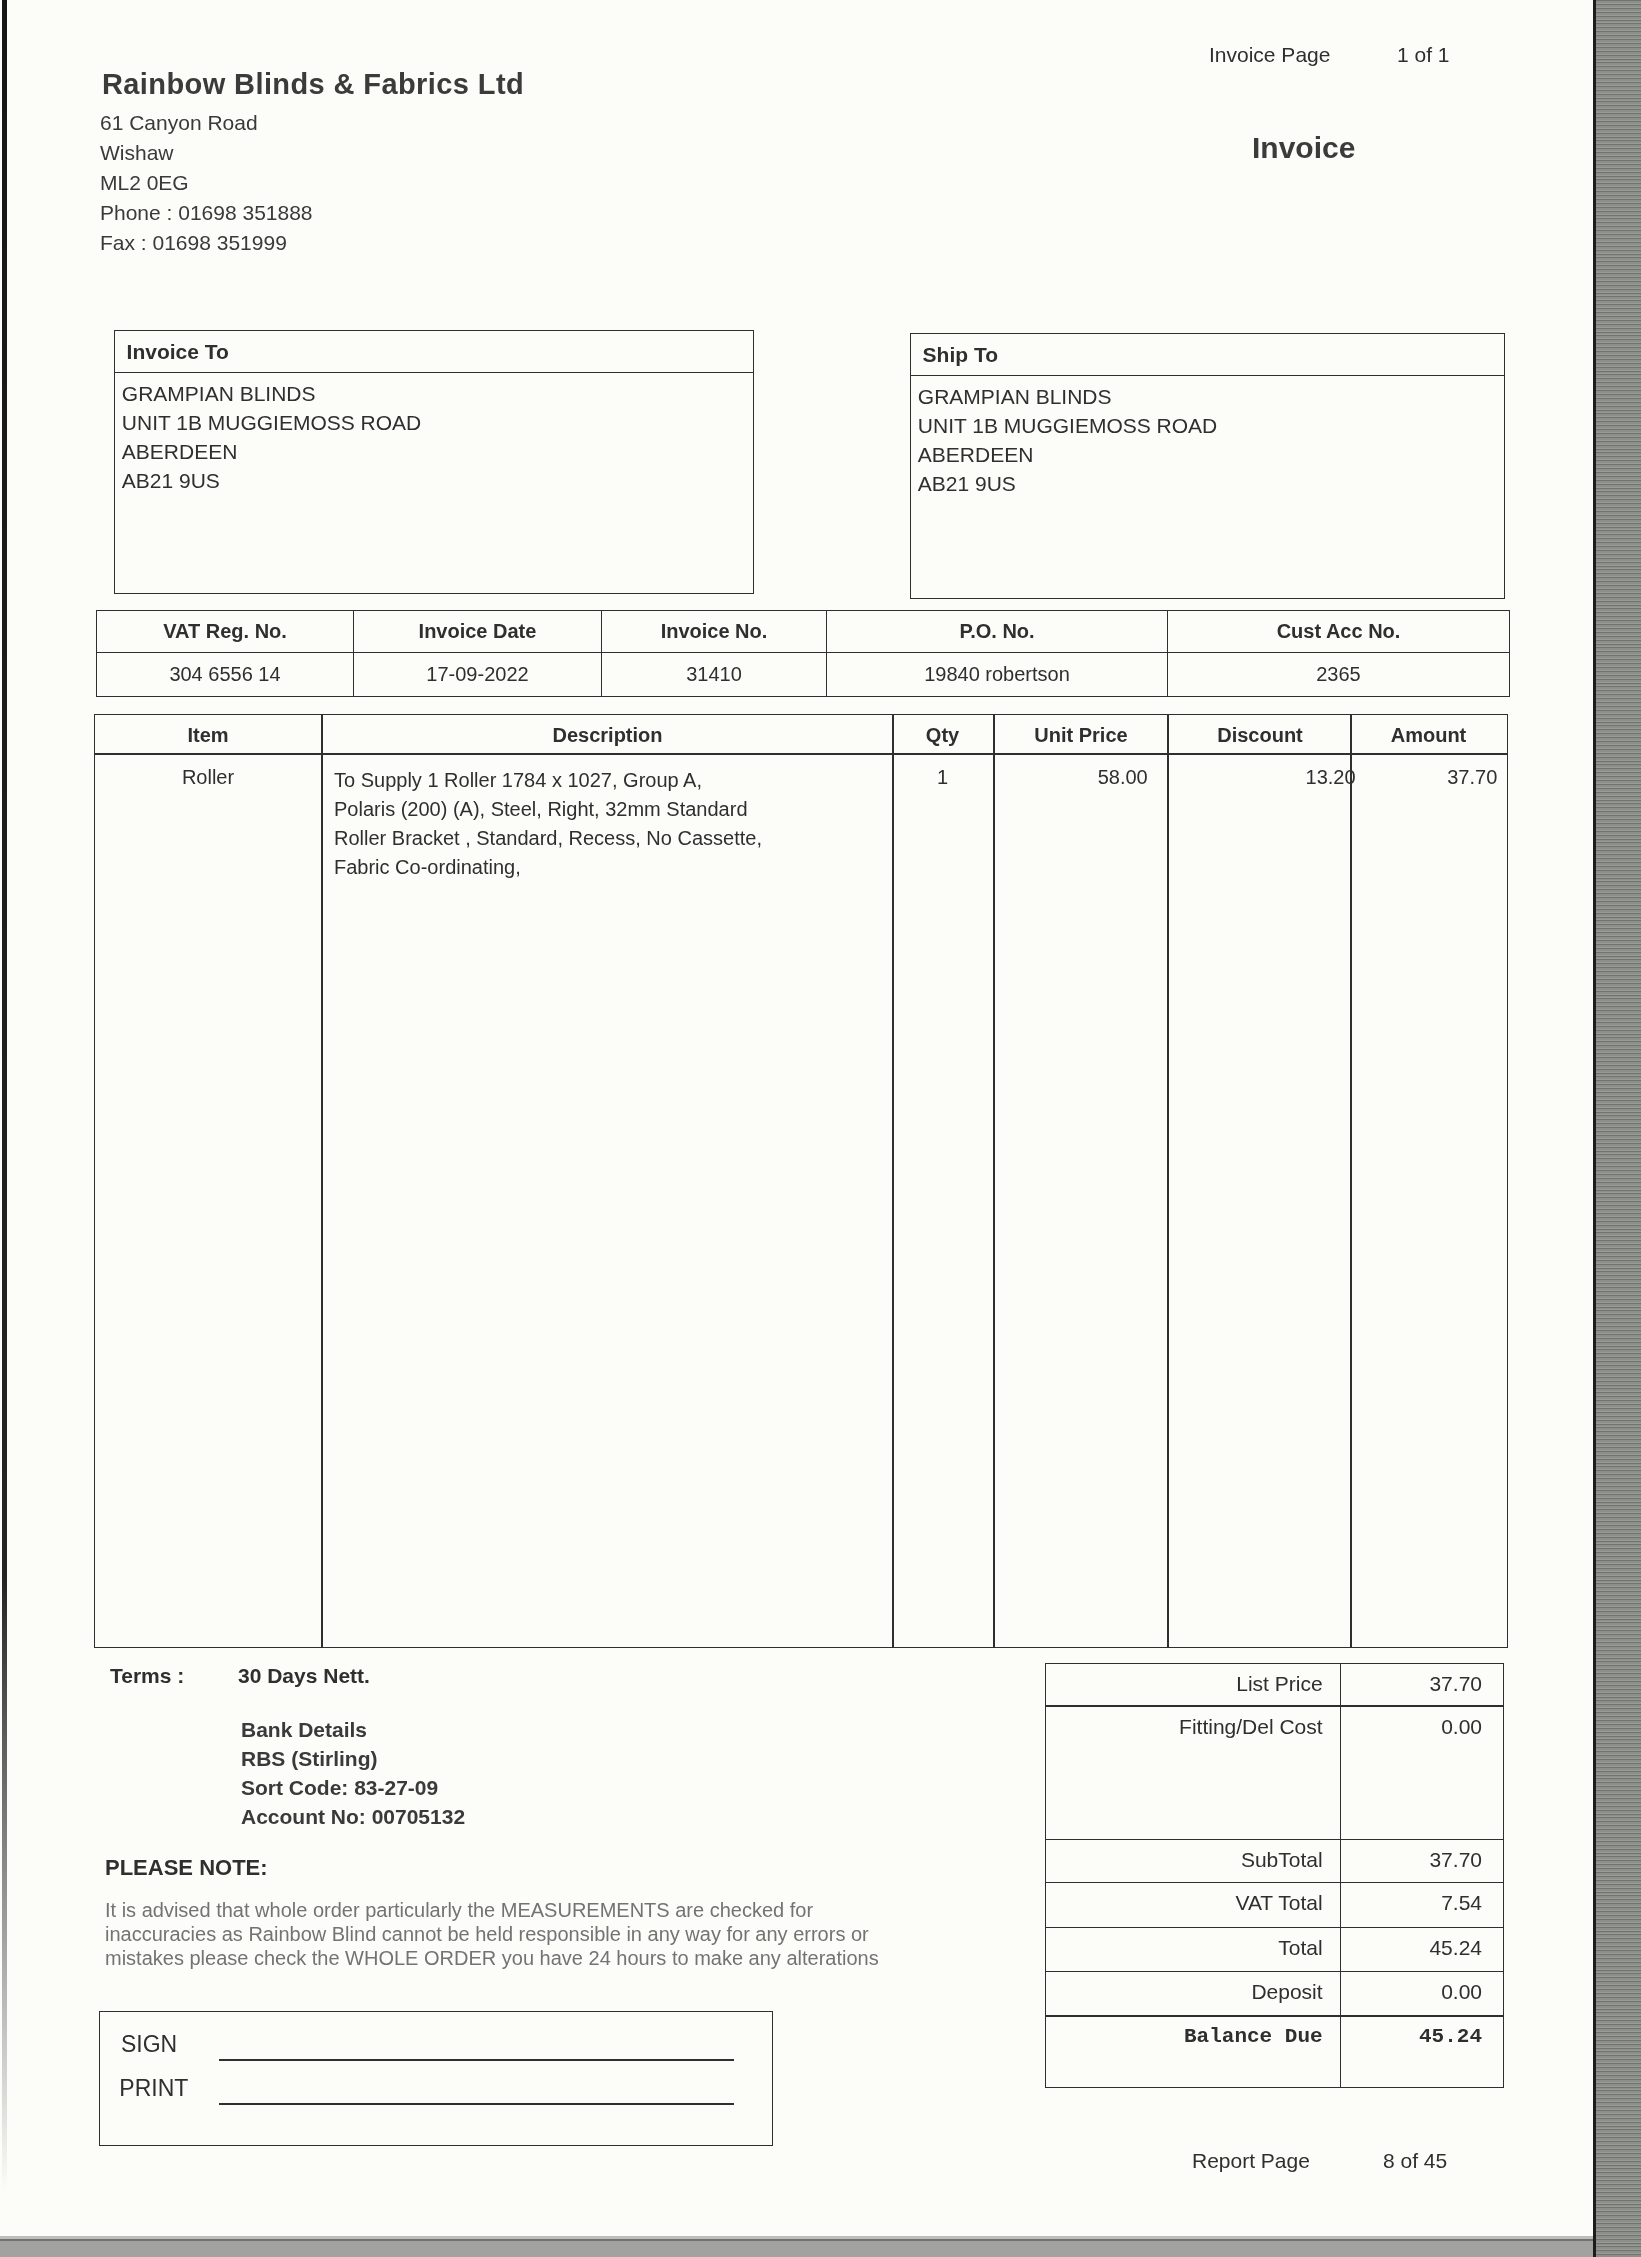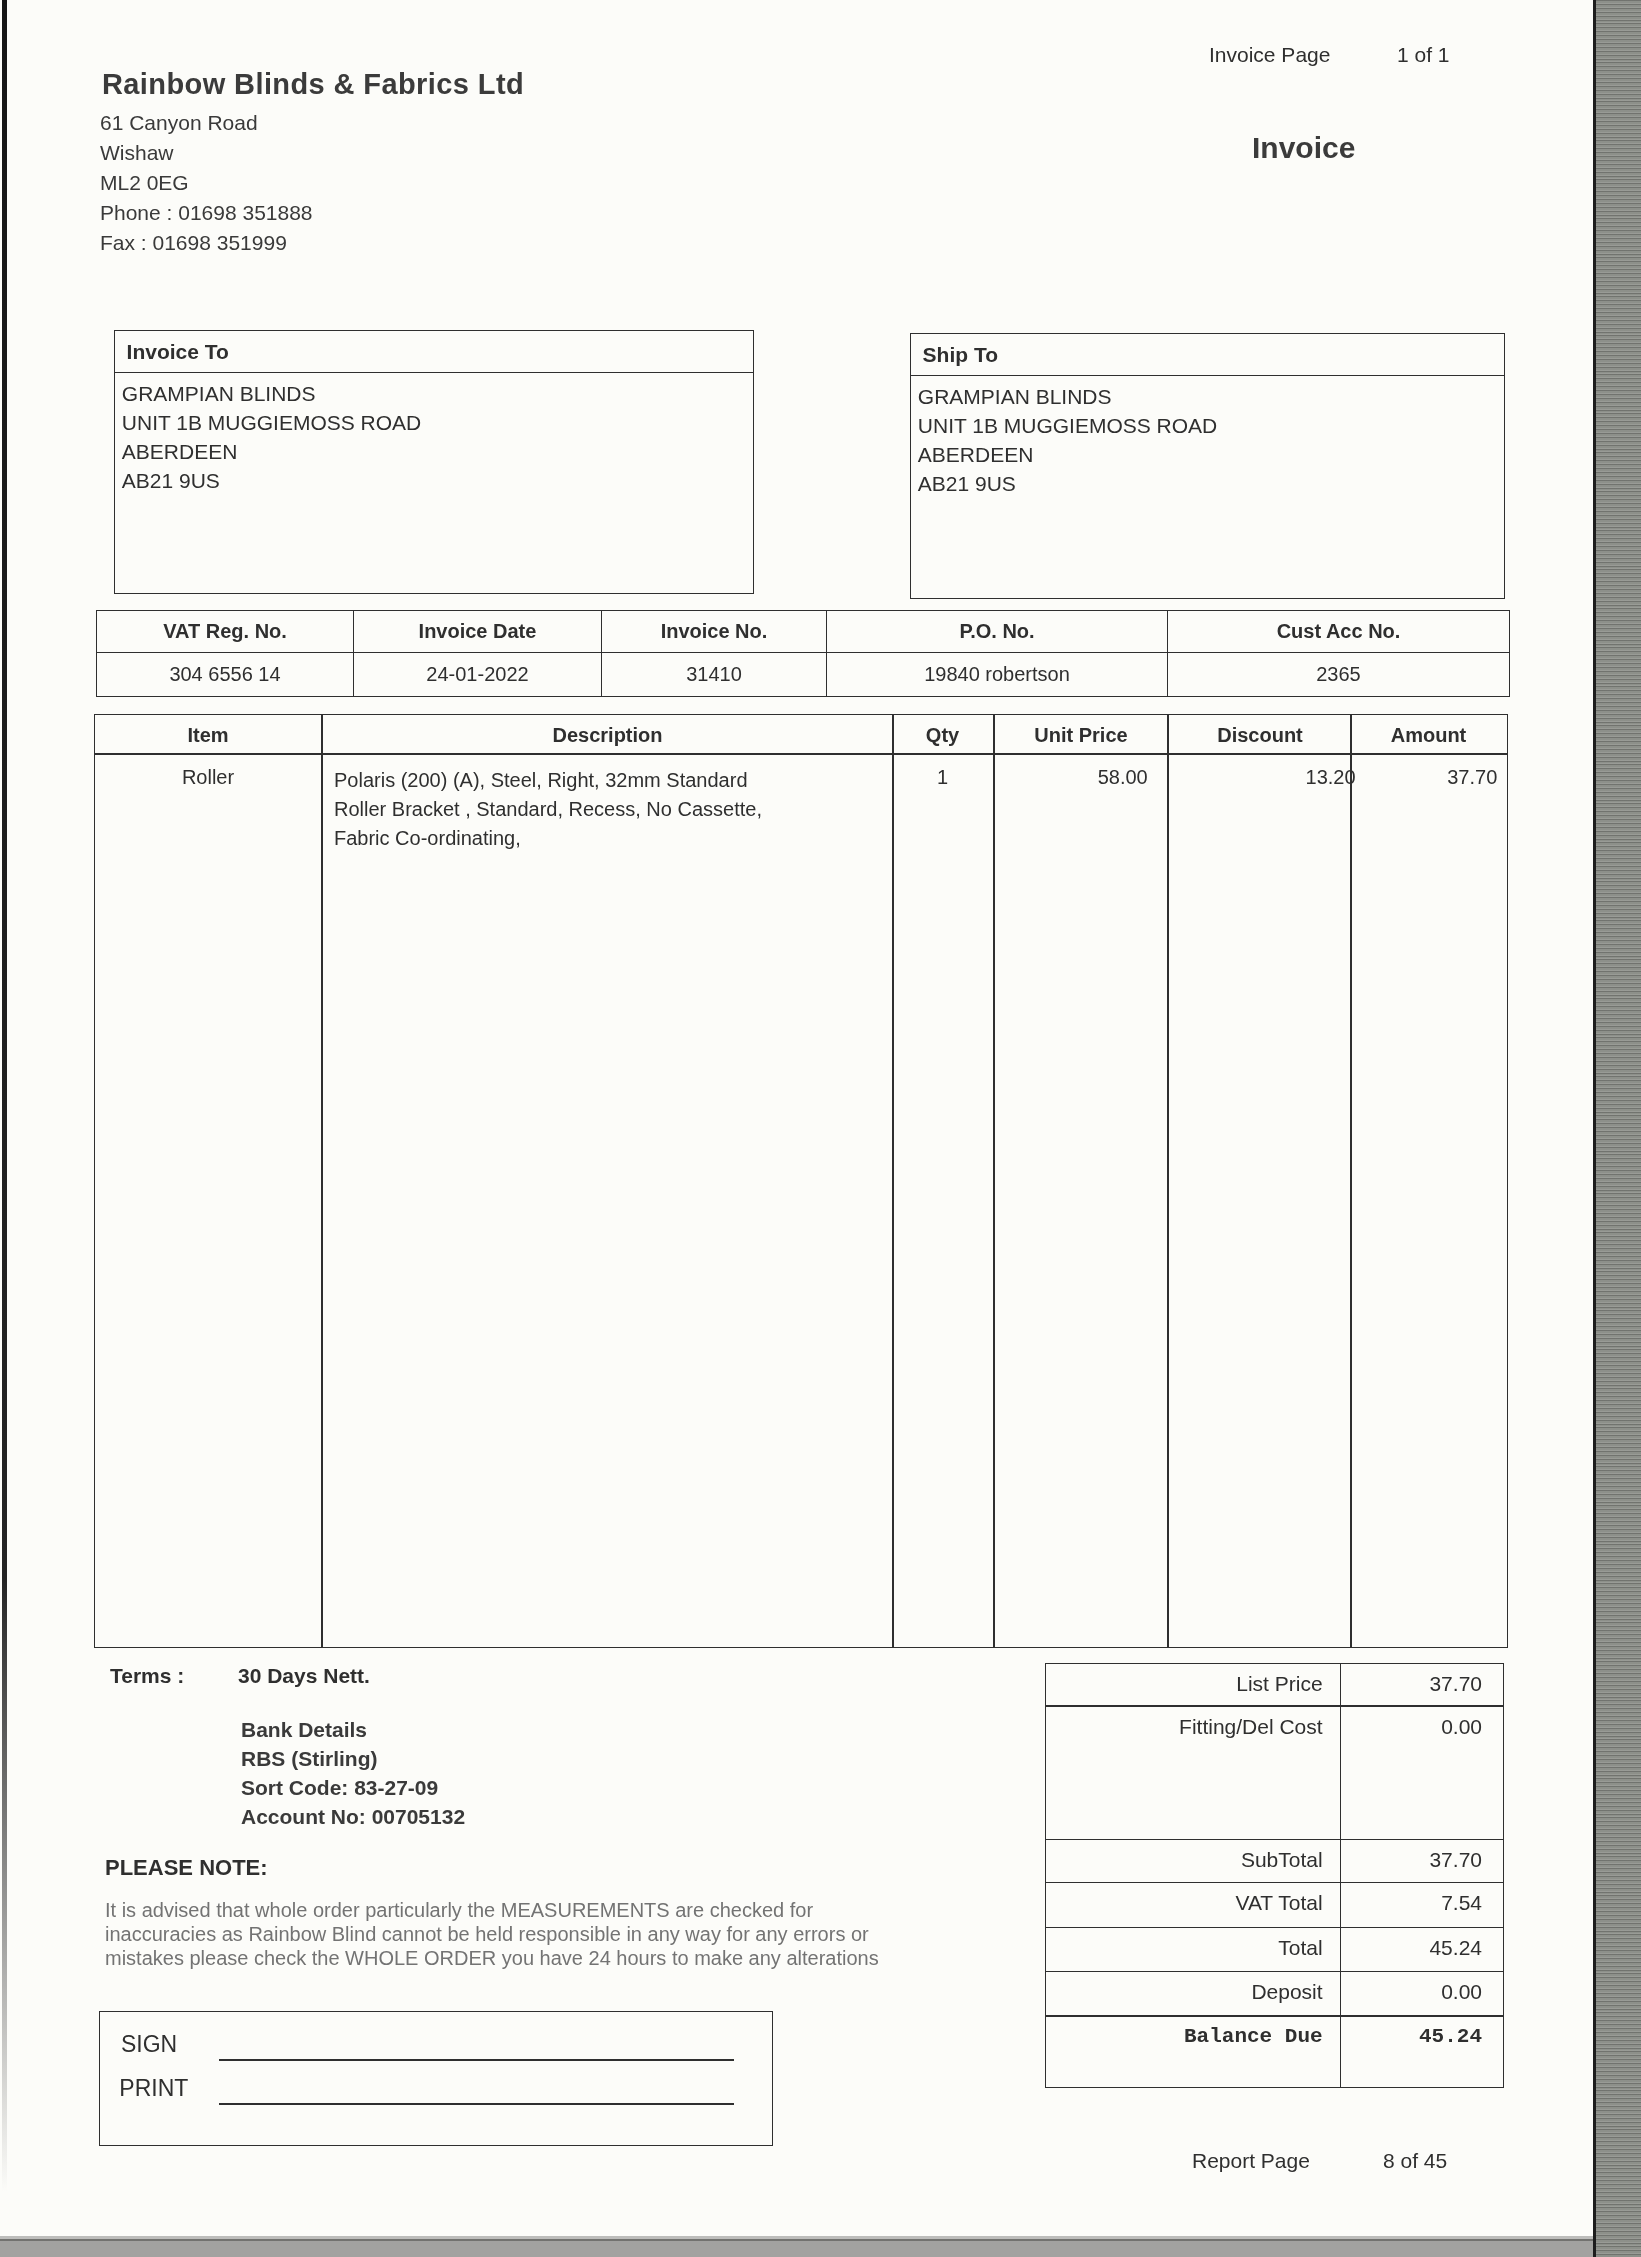--- a/index.html
+++ b/index.html
@@ -132,21 +132,21 @@
     </div>
   </div>
 
   <div class="abs meta-table">
     <div class="meta-cell head">VAT Reg. No.</div>
     <div class="meta-cell head">Invoice Date</div>
     <div class="meta-cell head">Invoice No.</div>
     <div class="meta-cell head">P.O. No.</div>
     <div class="meta-cell head last">Cust Acc No.</div>
     <div class="meta-cell">304 6556 14</div>
-    <div class="meta-cell">24-01-2022</div>
+    <div class="meta-cell">17-09-2022</div>
     <div class="meta-cell">31410</div>
     <div class="meta-cell">19840 robertson</div>
     <div class="meta-cell last">2365</div>
   </div>
 
   <div class="abs items-table">
     <div class="col-div cd1"></div>
     <div class="col-div cd2"></div>
     <div class="col-div cd3"></div>
     <div class="col-div cd4"></div>
@@ -154,20 +154,21 @@
     <div class="items-header"></div>
     <div class="ih ih-item">Item</div>
     <div class="ih ih-desc">Description</div>
     <div class="ih ih-qty">Qty</div>
     <div class="ih ih-unit">Unit Price</div>
     <div class="ih ih-disc">Discount</div>
     <div class="ih ih-amt">Amount</div>
 
     <div class="cell cell-item">Roller</div>
     <div class="cell cell-desc">
+      <div>To Supply 1 Roller  1784 x 1027, Group A,</div>
       <div>Polaris (200) (A), Steel, Right, 32mm Standard</div>
       <div>Roller Bracket , Standard, Recess, No Cassette,</div>
       <div>Fabric Co-ordinating,</div>
     </div>
     <div class="cell cell-qty">1</div>
     <div class="cell cell-unit">58.00</div>
     <div class="cell cell-disc">13.20</div>
     <div class="cell cell-amt">37.70</div>
   </div>
 

